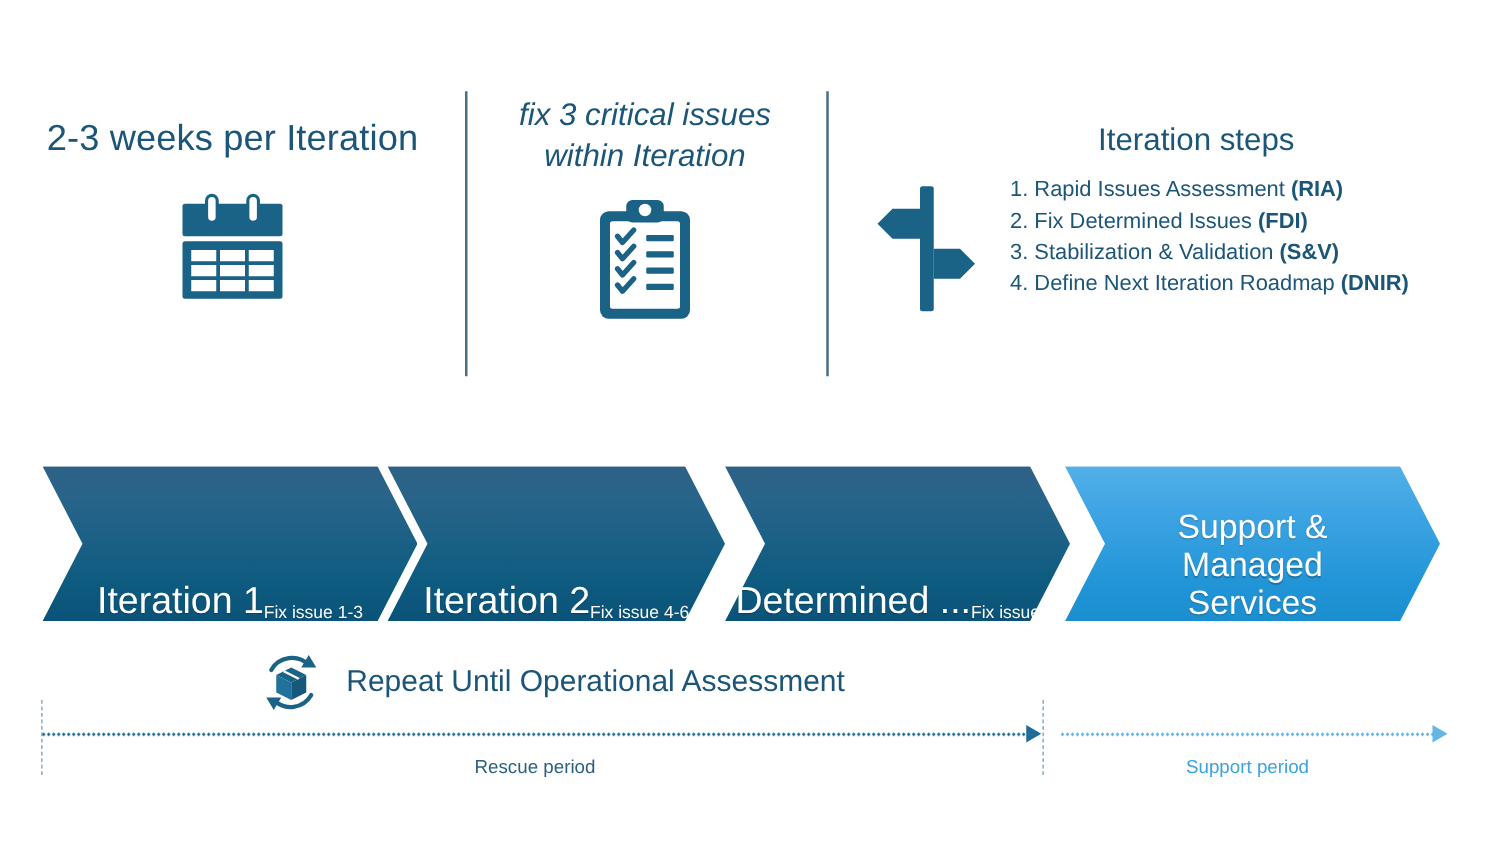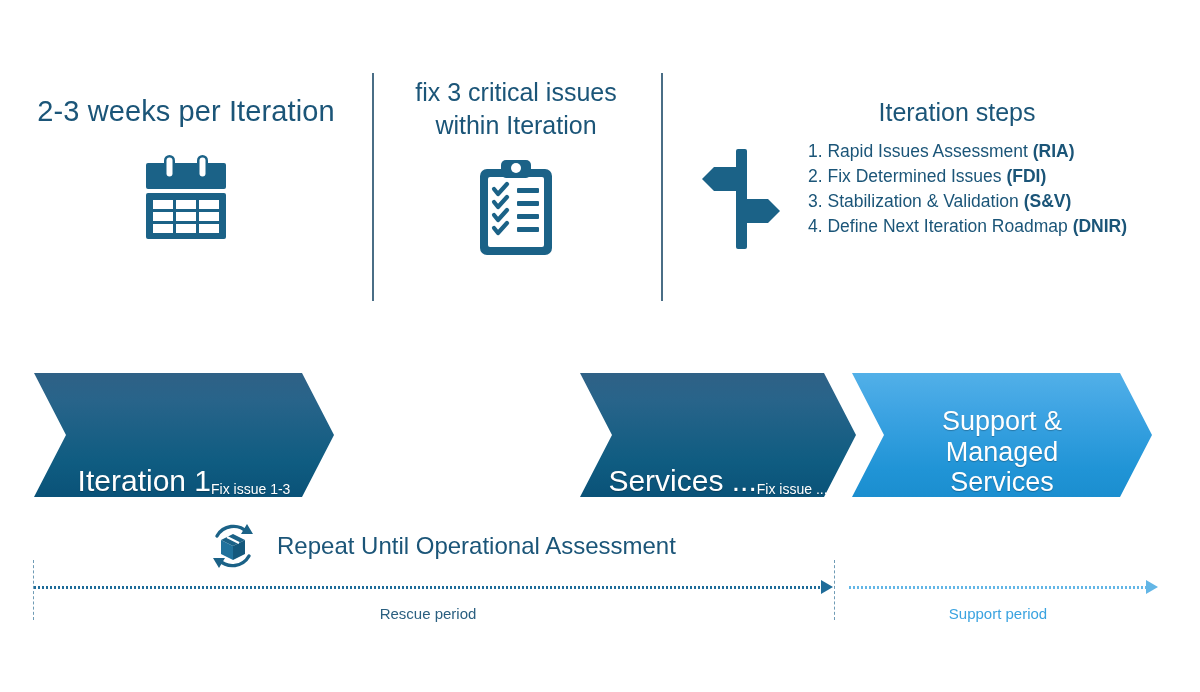--- a/index.html
+++ b/index.html
@@ -57,20 +57,21 @@
   .panel2 {
     position: absolute;
     left: 378px; top: 76px;
     width: 276px;
     text-align: center;
   }
   .panel2 .heading {
     font-size: 25px;
     color: #1b5578;
     line-height: 1.32;
+    font-style: italic;
   }
   .clip-wrap {
     margin-top: 14px;
     display: flex;
     justify-content: center;
   }
 
   
   .panel3 {
     position: absolute;
@@ -321,22 +322,26 @@
       </ol>
     </div>
   </div>
 </div>
 
 <div class="chevrons">
   <div class="chev dark c1">
     <div class="title">Iteration 1</div>
     <div class="sub">Fix issue 1-3</div>
   </div>
+  <div class="chev dark c2">
+    <div class="title">Iteration 2</div>
+    <div class="sub">Fix issue 4-6</div>
+  </div>
   <div class="chev dark c3">
-    <div class="title">Services ...</div>
+    <div class="title">Determined ...</div>
     <div class="sub">Fix issue ...</div>
   </div>
   <div class="chev light c4">
     <div class="title multi">
       <div>Support &amp;</div>
       <div>Managed</div>
       <div>Services</div>
     </div>
   </div>
 </div>

